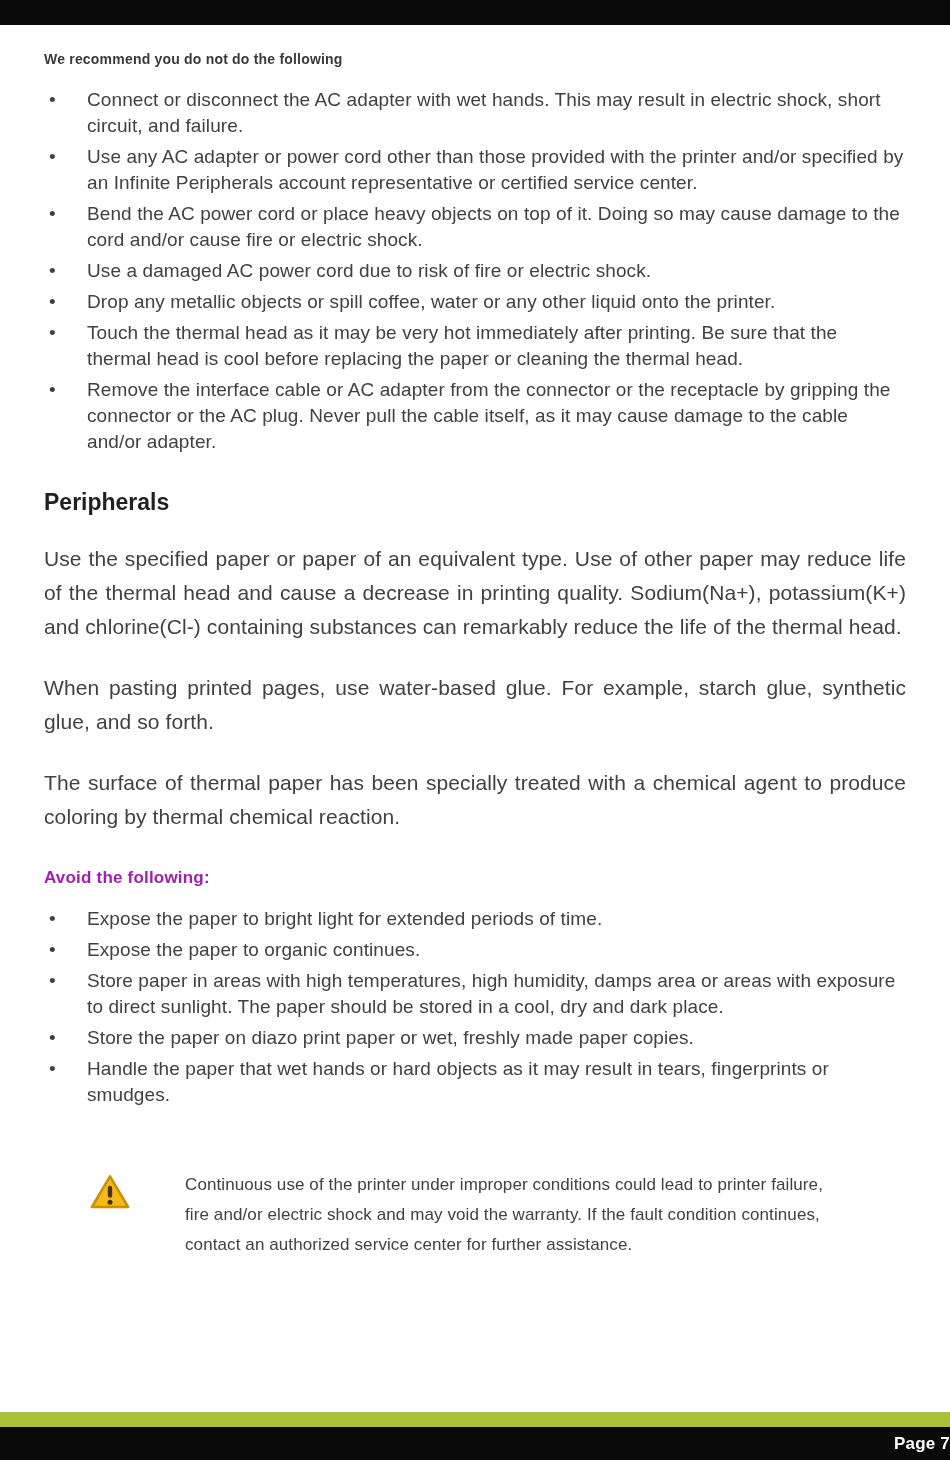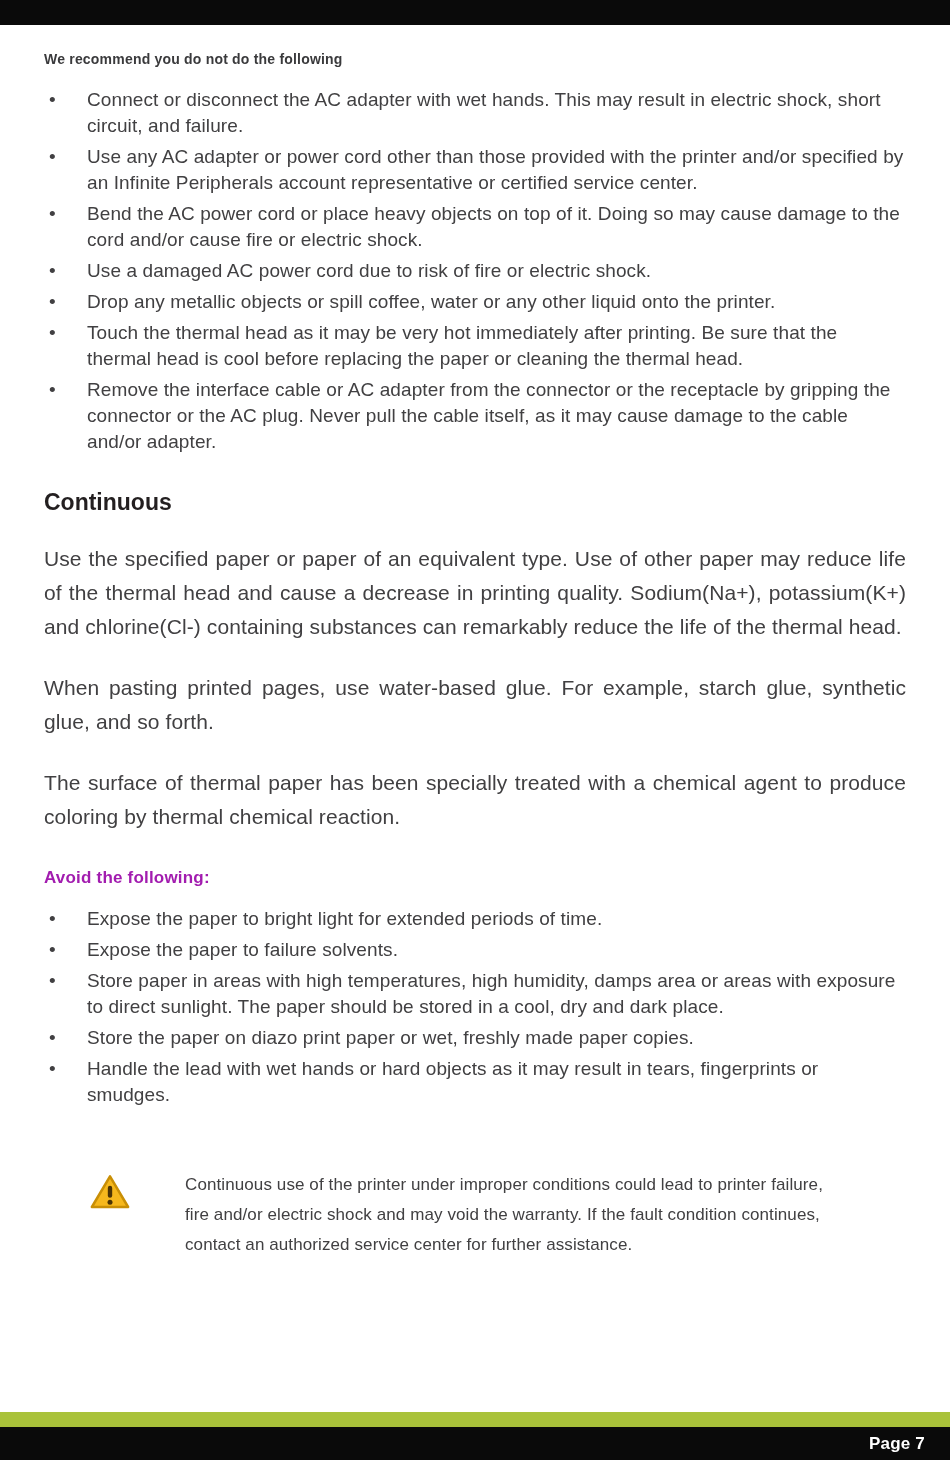--- a/index.html
+++ b/index.html
@@ -99,21 +99,20 @@
   .footer-accent {
     height: 15px;
     background: #a9c23a;
   }
   .footer-bar {
     height: 33px;
     background: #0a0a0a;
     display: flex;
     align-items: center;
     justify-content: flex-end;
-    padding-right: 25px;
     box-sizing: border-box;
   }
   .page-label {
     color: #ffffff;
     font-size: 17px;
     font-weight: bold;
     letter-spacing: 0.2px;
   }
 </style>
 </head>
@@ -128,34 +127,34 @@
   <ul class="bullet-list">
     <li>Connect or disconnect the AC adapter with wet hands. This may result in electric shock, short circuit, and failure.</li>
     <li>Use any AC adapter or power cord other than those provided with the printer and/or specified by an Infinite Peripherals account representative or certified service center.</li>
     <li>Bend the AC power cord or place heavy objects on top of it. Doing so may cause damage to the cord and/or cause fire or electric shock.</li>
     <li>Use a damaged AC power cord due to risk of fire or electric shock.</li>
     <li>Drop any metallic objects or spill coffee, water or any other liquid onto the printer.</li>
     <li>Touch the thermal head as it may be very hot immediately after printing. Be sure that the thermal head is cool before replacing the paper or cleaning the thermal head.</li>
     <li>Remove the interface cable or AC adapter from the connector or the receptacle by gripping the connector or the AC plug. Never pull the cable itself, as it may cause damage to the cable and/or adapter.</li>
   </ul>
 
-  <div class="h-large">Continuous</div>
+  <div class="h-large">Peripherals</div>
 
   <p class="body-par">Use the specified paper or paper of an equivalent type. Use of other paper may reduce life of the thermal head and cause a decrease in printing quality. Sodium(Na+), potassium(K+) and chlorine(Cl-) containing substances can remarkably reduce the life of the thermal head.</p>
   <p class="body-par">When pasting printed pages, use water-based glue. For example, starch glue, synthetic glue, and so forth.</p>
   <p class="body-par">The surface of thermal paper has been specially treated with a chemical agent to produce coloring by thermal chemical reaction.</p>
 
   <div class="avoid-heading">Avoid the following:</div>
 
   <ul class="bullet-list">
     <li>Expose the paper to bright light for extended periods of time.</li>
-    <li>Expose the paper to failure solvents.</li>
+    <li>Expose the paper to organic continues.</li>
     <li>Store paper in areas with high temperatures, high humidity, damps area or areas with exposure to direct sunlight. The paper should be stored in a cool, dry and dark place.</li>
     <li>Store the paper on diazo print paper or wet, freshly made paper copies.</li>
-    <li>Handle the lead with wet hands or hard objects as it may result in tears, fingerprints or smudges.</li>
+    <li>Handle the paper that wet hands or hard objects as it may result in tears, fingerprints or smudges.</li>
   </ul>
 
   <div class="warning-row">
     <div class="warning-icon-wrap">
       <svg width="40" height="36" viewBox="0 0 64 56" aria-hidden="true">
         <path d="M32 3 L61 52 L3 52 Z" fill="#f6b81d" stroke="#c98f06" stroke-width="4" stroke-linejoin="round"></path>
         <rect x="28.5" y="18" width="7" height="19" rx="3.5" fill="#4a3305"></rect>
         <circle cx="32" cy="44.5" r="4" fill="#4a3305"></circle>
       </svg>
     </div>

